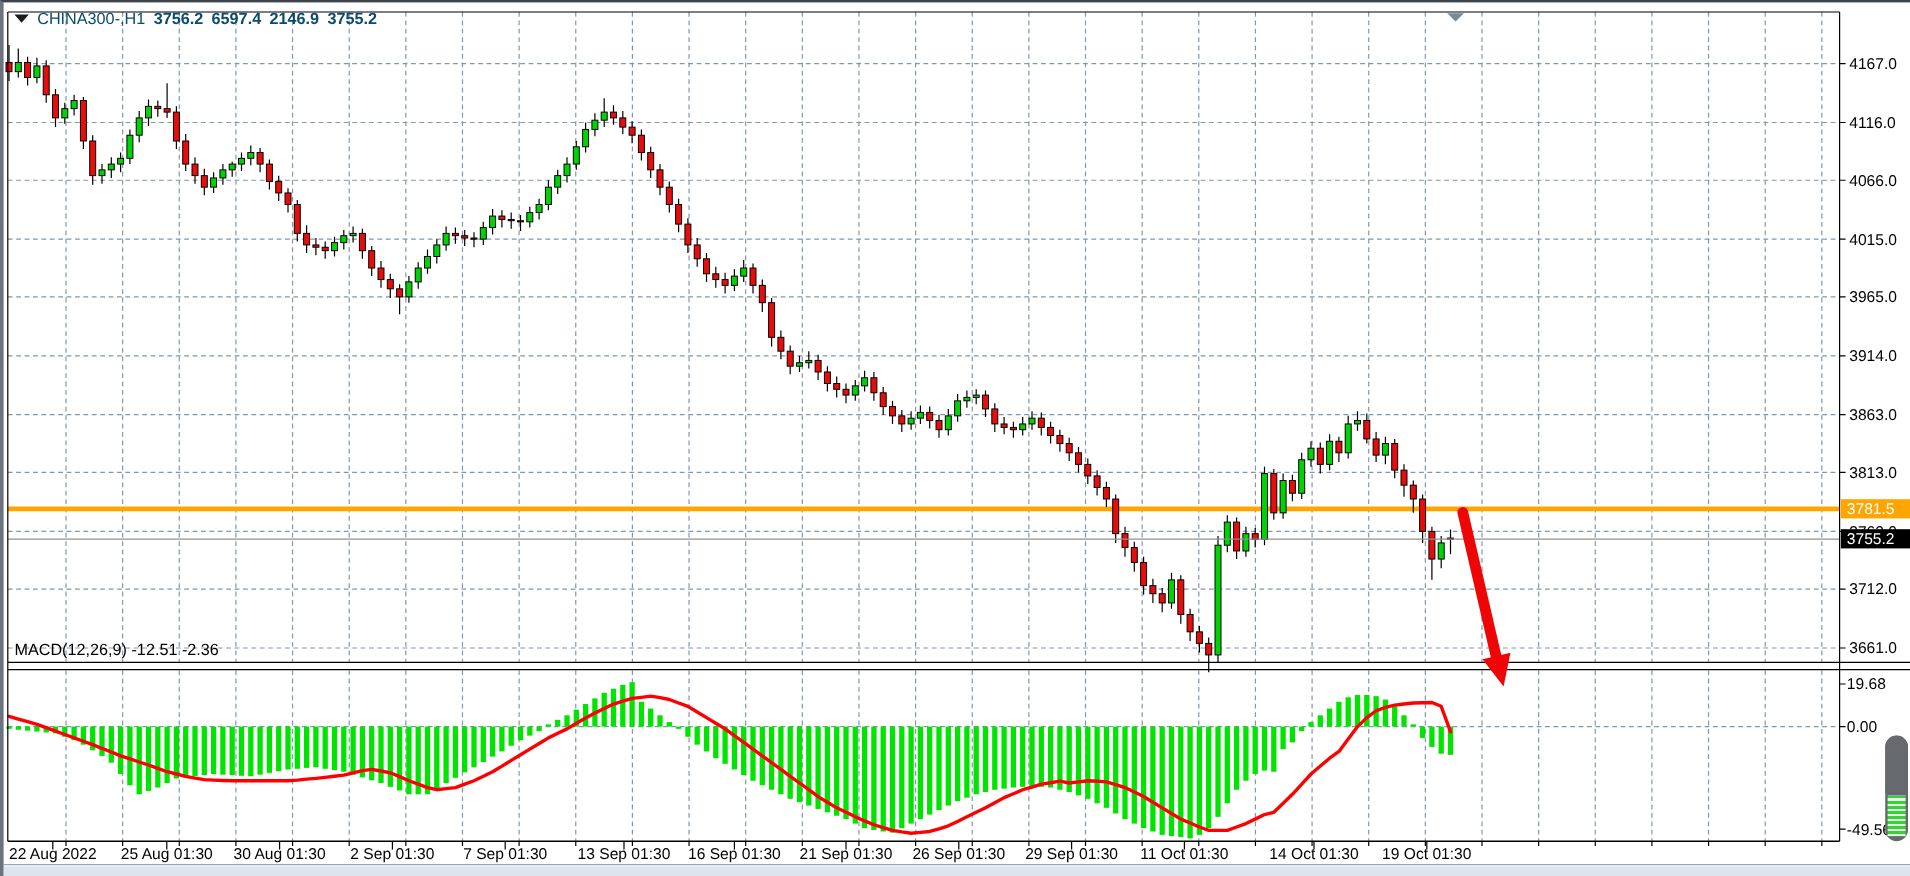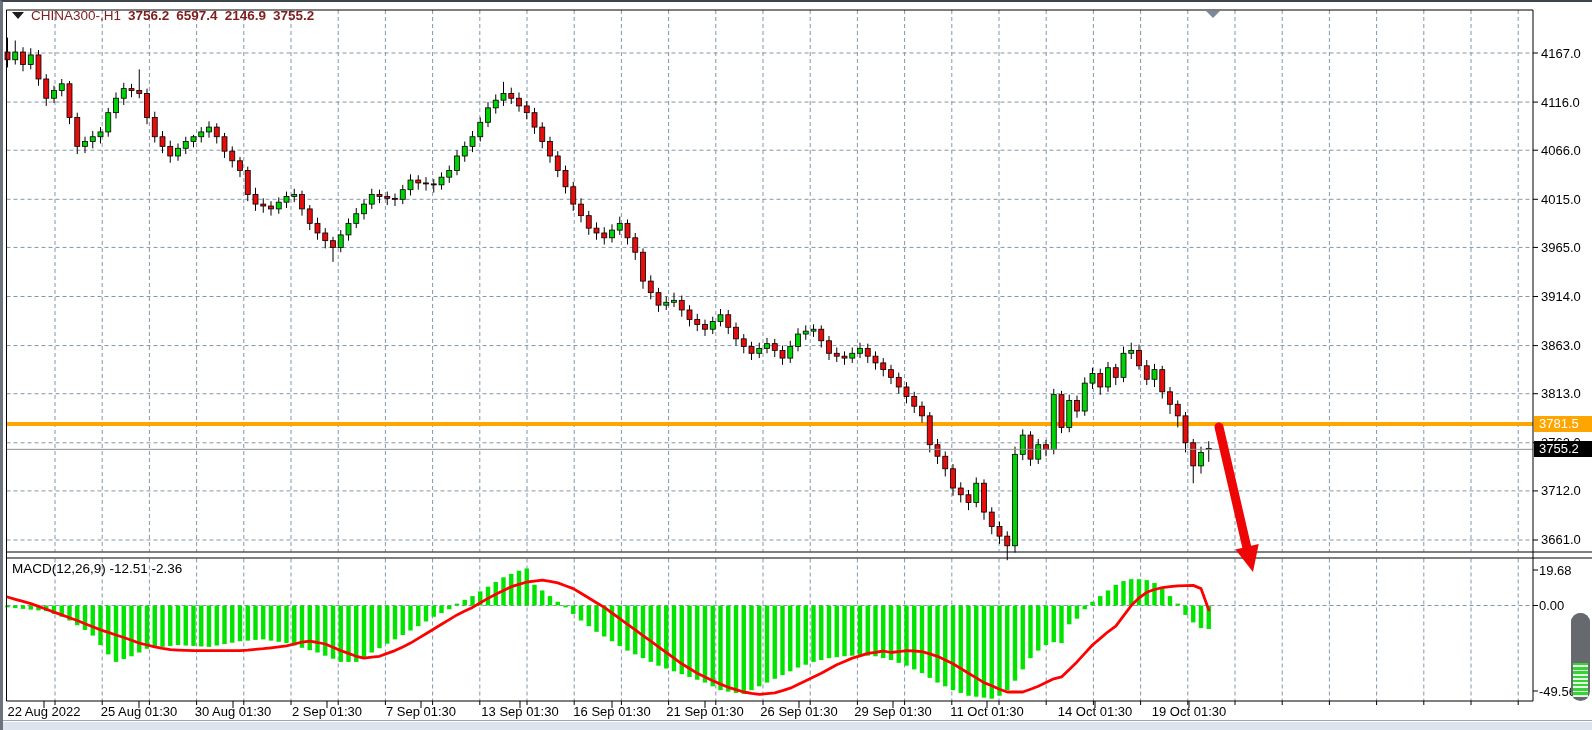--- a/index.html
+++ b/index.html
@@ -9,31 +9,31 @@
     background:#ffffff;
     border-top:2px solid #3e444c;
     border-left:3px solid #6a737e;
     box-sizing:border-box;
     overflow:hidden;
     font-family:"Liberation Sans", sans-serif;
   }
   #chart-svg{position:absolute;left:0;top:0;}
   .hdr{
     position:absolute;left:9px;top:6px;
-    font-size:13.5px;color:#7f1d1d;display:flex;align-items:center;gap:7px;
+    font-size:13.5px;color:#0c4a6e;display:flex;align-items:center;gap:7px;
     white-space:nowrap;
   }
   .tri-down{
     width:0;height:0;display:inline-block;
     border-left:6px solid transparent;border-right:6px solid transparent;
     border-top:7px solid #1c1c1c;
   }
   .hdr b{font-weight:bold;}
   .macd-hdr{
-    position:absolute;left:9px;top:559px;
+    position:absolute;left:9px;top:532px;
     font-size:13.5px;color:#000;white-space:nowrap;
   }
   .price-tag{
     position:absolute;left:1531px;width:61px;height:16px;
     font-size:13px;line-height:16px;color:#fff;padding-left:5px;
     box-sizing:border-box;white-space:nowrap;
   }
   .scroll-pill{
     position:absolute;right:2px;top:611px;width:19px;height:88px;
     border-radius:10px;overflow:hidden;background:#66696d;

